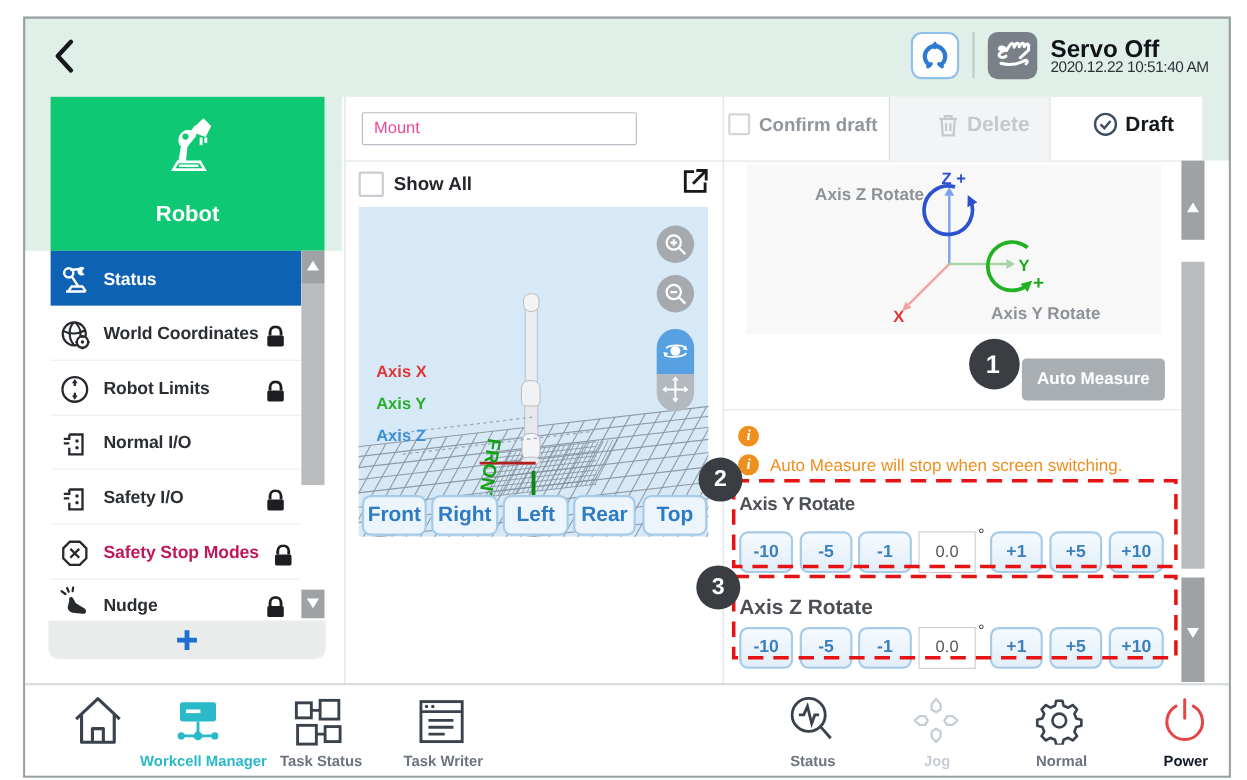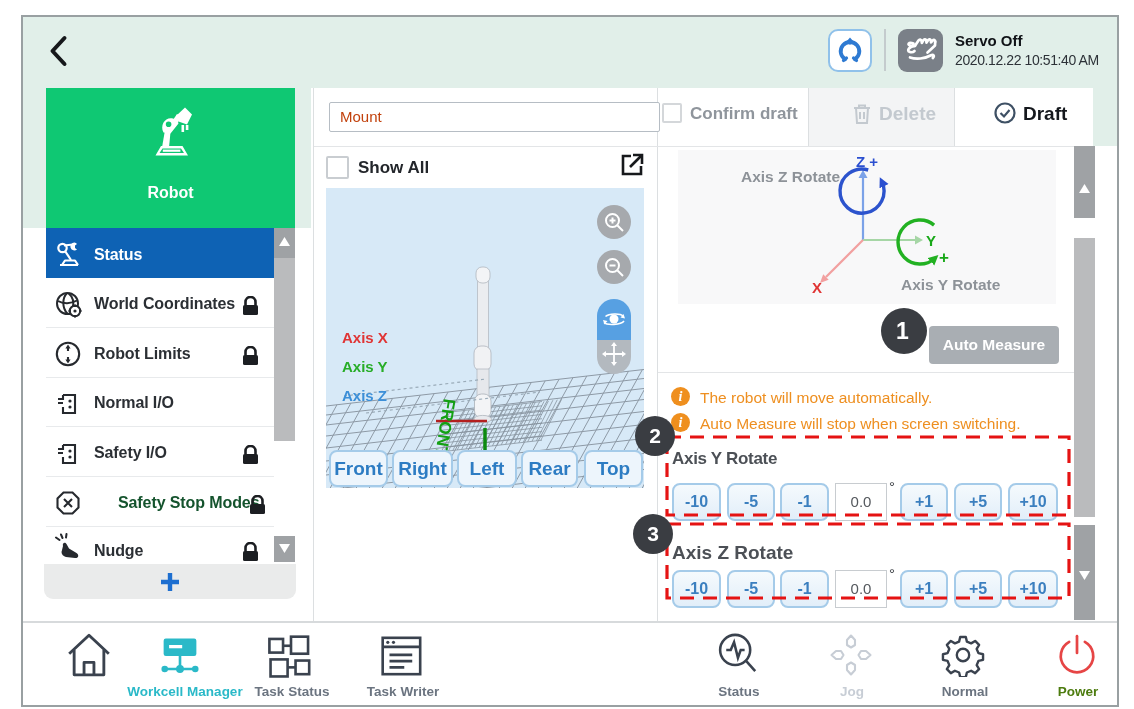--- a/index.html
+++ b/index.html
@@ -39,25 +39,25 @@
 <div class="abs" style="left:884px; top:29px; width:2px; height:42px; background:#c4cbcd;"></div>
 <div class="abs" style="left:898px; top:29px; width:45px; height:43px; background:#7a8088; border-radius:9px;"></div>
 <svg class="abs" style="left:899px; top:30px;" width="43" height="41" viewBox="0 0 43 41">
   <g fill="none" stroke="#ffffff" stroke-width="2.7" stroke-linecap="round" stroke-linejoin="round">
     <path d="M14.5 13.5 C9.5 11.5 7.5 15 12 15.5 L16 15.8 C10 16.5 7.5 20.5 10.5 21.8 C12.5 22.6 14.5 22 15.5 21"></path>
     <path d="M16 15.8 L19.5 10.5 C20.5 9 22.3 9.3 22.6 11.2 L22.9 13 L24.3 10.3 C25.2 8.7 27 9.1 27.3 10.9 L27.5 12.6 L29 10.2 C30 8.7 31.7 9.2 31.9 11 L32 12.5 L33.6 10.6 C34.8 9.3 36.3 10 36.2 11.7"></path>
     <path d="M36.2 11.7 L36 15.5 L28.5 22.5"></path>
     <path d="M11 27.5 C17 29.5 26 28.8 31.5 25.5 C34.5 23.7 35.8 25.8 33.8 28"></path>
   </g>
 </svg>
-<div class="abs bold" style="left:955px; top:32px; font-size:15px; color:#101317;">Servo Off</div>
+<div class="abs bold" style="left:955px; top:32px; font-size:22px; color:#101317;">Servo Off</div>
 <div class="abs" style="left:955px; top:52px; font-size:14px; letter-spacing:-0.4px; color:#2d3238;">2020.12.22 10:51:40 AM</div>
 
 <div class="abs" style="left:46px; top:88px; width:249px; height:140px; background:#0fc873;"></div>
-<div class="abs bold" style="left:46px; top:184px; width:249px; text-align:center; font-size:16px; color:#ffffff;">Robot</div>
+<div class="abs bold" style="left:46px; top:184px; width:249px; text-align:center; font-size:20px; color:#ffffff;">Robot</div>
 <svg class="abs" style="left:149px; top:104px;" width="45" height="53" viewBox="0 0 45 53">
   <g fill="#ffffff">
     <path d="M6.5 51.5 L39 51.5 L33.5 42 L12 42 Z M10.5 49 L35 49 L32 44.5 L13.5 44.5 Z" fill-rule="evenodd"></path>
     <rect x="13.8" y="45.6" width="17.6" height="2.2"></rect>
     <path d="M13 43.5 L20 43.5 L21.5 28 L16 26 Z"></path>
     <path d="M14.5 28.5 C10.5 21 16.5 12.5 24 14.5 C26.5 15.2 28.5 17 29.5 19.5 L21.5 29.5 Z M16.8 20.2 a2.8 2.8 0 1 0 5.6 0 a2.8 2.8 0 1 0 -5.6 0" fill-rule="evenodd"></path>
     <path d="M24 16 L28 10 L31 12 L29 19 Z"></path>
     <path d="M27.5 11.5 L36 3.5 L43 10.5 L38 20.5 L29.5 17.5 Z"></path>
     <rect x="32.5" y="21" width="2.6" height="7"></rect>
     <rect x="36.8" y="21" width="2.6" height="5"></rect>
@@ -68,21 +68,21 @@
 <div class="abs bold" style="left:94px; top:246px; font-size:16px; color:#ffffff; letter-spacing:-0.1px;">Status</div>
 <div class="abs" style="left:46px; top:278px; width:228px; height:50px; background:#fff; border-bottom:1px solid #e8eaec;"></div>
 <div class="abs bold" style="left:94px; top:295px; font-size:16px; color:#2b2f34; letter-spacing:-0.1px;text-align:right;">World Coordinates</div>
 <div class="abs" style="left:46px; top:328px; width:228px; height:50px; background:#fff; border-bottom:1px solid #e8eaec;"></div>
 <div class="abs bold" style="left:94px; top:345px; font-size:16px; color:#2b2f34; letter-spacing:-0.1px;">Robot Limits</div>
 <div class="abs" style="left:46px; top:378px; width:228px; height:49px; background:#fff; border-bottom:1px solid #e8eaec;"></div>
 <div class="abs bold" style="left:94px; top:394px; font-size:16px; color:#2b2f34; letter-spacing:-0.1px;">Normal I/O</div>
 <div class="abs" style="left:46px; top:427px; width:228px; height:50px; background:#fff; border-bottom:1px solid #e8eaec;"></div>
 <div class="abs bold" style="left:94px; top:444px; font-size:16px; color:#2b2f34; letter-spacing:-0.1px;">Safety I/O</div>
 <div class="abs" style="left:46px; top:477px; width:228px; height:50px; background:#fff; border-bottom:1px solid #e8eaec;"></div>
-<div class="abs bold" style="left:94px; top:494px; font-size:16px; color:#14532d; letter-spacing:-0.1px;margin-left:24px;">Safety Stop Modes</div>
+<div class="abs bold" style="left:94px; top:494px; font-size:16px; color:#be185d; letter-spacing:-0.1px;">Safety Stop Modes</div>
 <div class="abs" style="left:46px; top:527px; width:228px; height:35px; background:#fff;"></div>
 <div class="abs bold" style="left:94px; top:542px; font-size:16px; color:#2b2f34; letter-spacing:-0.1px;">Nudge</div>
 
 <svg class="abs" style="left:56px; top:240px;" width="28" height="28" viewBox="0 0 28 28">
   <g fill="none" stroke="#ffffff" stroke-width="2.2" stroke-linejoin="round">
     <circle cx="6.5" cy="8" r="4.2"></circle>
     <path d="M9 11 L15 20 M8 5.5 L17 4.5"></path>
     <path d="M4 25 H22 M6 25 L9 20.5 H19 L22 25"></path>
     <path d="M18.5 2.5 a4 4 0 1 0 2.5 7 l-2 -1.6 v-2.4 l2 -1.5 a4 4 0 0 0 -2.5 -1.5 Z" fill="#fff" stroke="none"></path>
   </g>
@@ -163,21 +163,21 @@
 <div class="abs" style="left:274px; top:536px; width:21px; height:26px; background:#9fa2a5;"></div>
 <svg class="abs" style="left:274px; top:536px;" width="21" height="26" viewBox="0 0 21 26">
       <path d="M10.5 17 L5 8 L16 8 Z" fill="#fff"></path>
     </svg>
 
 <div class="abs" style="left:44px; top:564px; width:252px; height:35px; background:#eaebeb; border-radius:0 0 9px 9px;"></div>
 <svg class="abs" style="left:159px; top:571px;" width="22" height="22" viewBox="0 0 22 22">
       <path d="M11 2 V20 M2 11 H20" stroke="#1e6fd0" stroke-width="4.4"></path>
     </svg>
 
-<div class="abs" style="left:329px; top:102px; width:331px; height:30px; background:#fff; border:1px solid #b6bdc4; border-radius:2px; font-size:15px; color:#c2410c; line-height:28px; padding-left:10px;">Mount</div>
+<div class="abs" style="left:329px; top:102px; width:250px; height:30px; background:#fff; border:1px solid #b6bdc4; border-radius:2px; font-size:15px; color:#ec4899; line-height:28px; padding-left:10px;">Mount</div>
 <div class="abs" style="left:326px; top:156px; width:23px; height:23px; background:#fff; border:2px solid #c9cdd1; border-radius:2px;"></div>
 <div class="abs bold" style="left:358px; top:158px; font-size:17px; color:#23262b;">Show All</div>
 <svg class="abs" style="left:619px; top:152px;" width="26" height="26" viewBox="0 0 26 26">
   <g fill="none" stroke="#17191c" stroke-width="2.6">
     <path d="M12 4 H4 V22 H22 V14"></path>
     <path d="M11 15 L22 4"></path>
     <path d="M14 3 H23 V12"></path>
   </g>
 </svg>
 
@@ -377,21 +377,20 @@
   <text x="134" y="143" font-size="15" font-weight="bold" fill="#e03434">X</text>
   <text x="63" y="32" font-size="15.5" font-weight="bold" fill="#8d9298">Axis Z Rotate</text>
   <text x="223" y="140" font-size="15.5" font-weight="bold" fill="#8d9298">Axis Y Rotate</text>
 </svg>
 
 <div class="abs" style="left:929px; top:326px; width:130px; height:38px; background:#a9aeb3; border-radius:4px; color:#fff; font-weight:bold; font-size:15.5px; text-align:center; line-height:38px;">Auto Measure</div>
 
 <div class="abs hline" style="left:658px; top:372px; width:416px;"></div>
 
 <div class="abs" style="left:671px; top:387px; width:19px; height:19px; border-radius:50%; background:#ef8f1e; color:#fff; font-weight:bold; font-style:italic; font-size:14px; text-align:center; line-height:19px; font-family:'Liberation Serif',serif;">i</div>
-<div class="abs" style="left:700px; top:389px; font-size:15.5px; color:#ee8f20;">The robot will move automatically.</div>
 <div class="abs" style="left:671px; top:413px; width:19px; height:19px; border-radius:50%; background:#ef8f1e; color:#fff; font-weight:bold; font-style:italic; font-size:14px; text-align:center; line-height:19px; font-family:'Liberation Serif',serif;">i</div>
 <div class="abs" style="left:700px; top:415px; font-size:15.5px; color:#ee8f20;">Auto Measure will stop when screen switching.</div>
 
 <div class="abs bold" style="left:672px; top:449px; font-size:17px; letter-spacing:-0.3px; color:#4c5056;">Axis Y Rotate</div>
 <div class="abs bold" style="left:672px; top:542px; font-size:19px; color:#4c5056;">Axis Z Rotate</div>
 
 <style>
 .sbtn { height:38px; background:linear-gradient(#f5fafd,#e2eef9); border:2px solid #a5cbe9; border-radius:8px; color:#3b7fbf; font-weight:bold; font-size:16px; text-align:center; line-height:34px; position:absolute; }
 </style>
 
@@ -506,15 +505,15 @@
   <circle cx="22" cy="22" r="6.2" fill="none" stroke="#3a424e" stroke-width="2.4"></circle>
 </svg>
 <div class="navlbl" style="left:925px; width:80px;">Normal</div>
 
 <svg class="abs" style="left:1054px; top:632px;" width="46" height="46" viewBox="0 0 44 44">
   <g fill="none" stroke="#e64545" stroke-width="2.6" stroke-linecap="round">
     <path d="M14.5 9.5 a15.5 15.5 0 1 0 15 0"></path>
     <path d="M22 4 V20"></path>
   </g>
 </svg>
-<div class="navlbl" style="left:1038px; width:80px; color:#4d7c0f;">Power</div>
+<div class="navlbl" style="left:1038px; width:80px; color:#0f172a;">Power</div>
 
 </div>
 
 </body></html>

